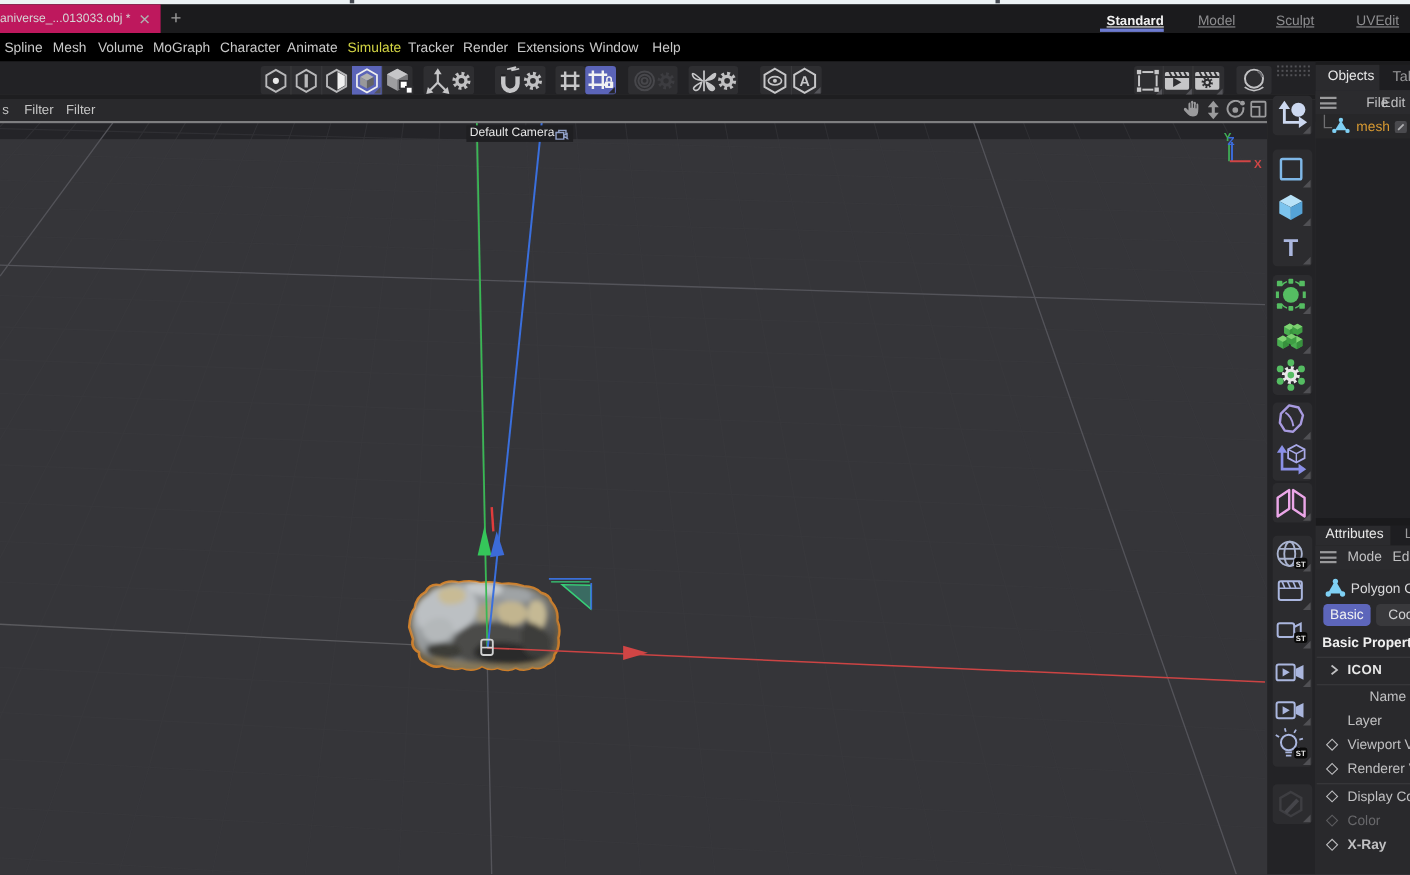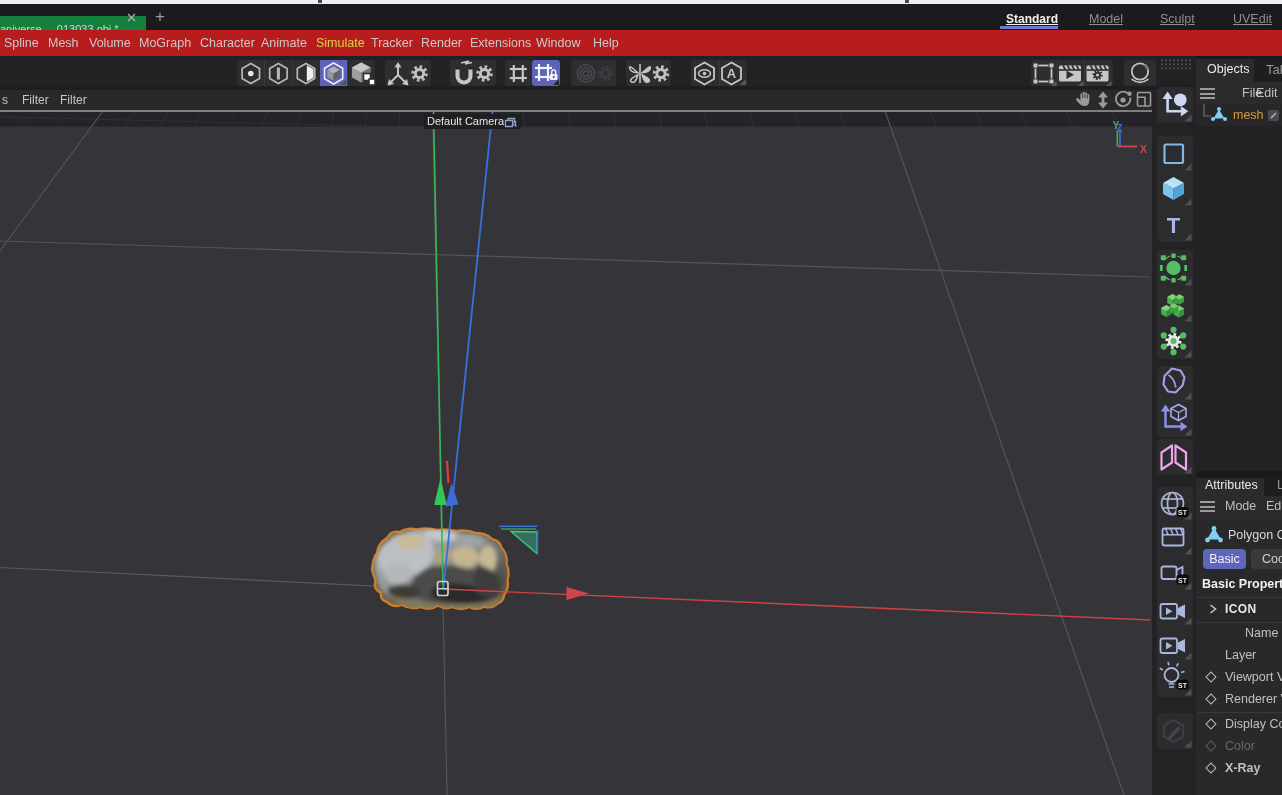--- a/index.html
+++ b/index.html
@@ -3,24 +3,24 @@
 <meta charset="utf-8">
 <style>
 * { margin:0; padding:0; box-sizing:border-box; }
 html,body { width:1282px; height:795px; overflow:hidden; background:#353539; }
 body, div, span { font-family:"Liberation Sans", sans-serif; }
 #app { position:absolute; left:0; top:0; width:1282px; height:795px; background:#353539; overflow:hidden; }
 .abs { position:absolute; }
 
 #lightstrip { left:0; top:0; width:1282px; height:4px; background:#ecf2f4; }
 #titlebar { left:0; top:4px; width:1282px; height:26px; background:#1b1b1d; }
-#doctab { left:0; top:12px; width:146px; height:26px; background:#15803d; color:#d6d6d6; font-size:11px; line-height:26px; overflow:hidden; }
+#doctab { left:0; top:0; width:146px; height:26px; background:#be185d; color:#d6d6d6; font-size:11px; line-height:26px; overflow:hidden; }
 #tabplus { left:151px; top:1px; width:18px; height:24px; color:#9c9c9c; font-size:17px; line-height:24px; text-align:center; }
 .modetab { top:5px; height:21px; font-size:12.5px; line-height:21px; color:#8e8e90;text-decoration:underline; }
-#menubar { left:0; top:30px; width:1282px; height:26px; background:#b91c1c; }
+#menubar { left:0; top:30px; width:1282px; height:26px; background:#000000; }
 .menu { top:0; height:26px; line-height:27px; font-size:12.5px; color:#c9c9c9; }
 
 #toolbar { left:0; top:56px; width:1282px; height:30px; background:#222225; }
 #toolbar .blk { position:absolute; top:3.5px; height:26.5px; background:#2e2e31; border-radius:3px; }
 .sel { background:#5b64b8 !important; }
 .vdiv { position:absolute; top:0; width:1px; height:27px; background:#3a3a3d; }
 .cnr { position:absolute; right:1px; bottom:1px; width:0; height:0; border-left:6px solid transparent; border-bottom:6px solid #55555a; }
 #toolbar2 { left:0; top:90px; width:1282px; height:21px; background:#29292c; }
 #toolbar2 span { position:absolute; font-size:12px; color:#c6c6c6; line-height:20px; }
 #vpborder { left:0; top:110px; width:1152px; height:2px; background:#7e7e80; }

